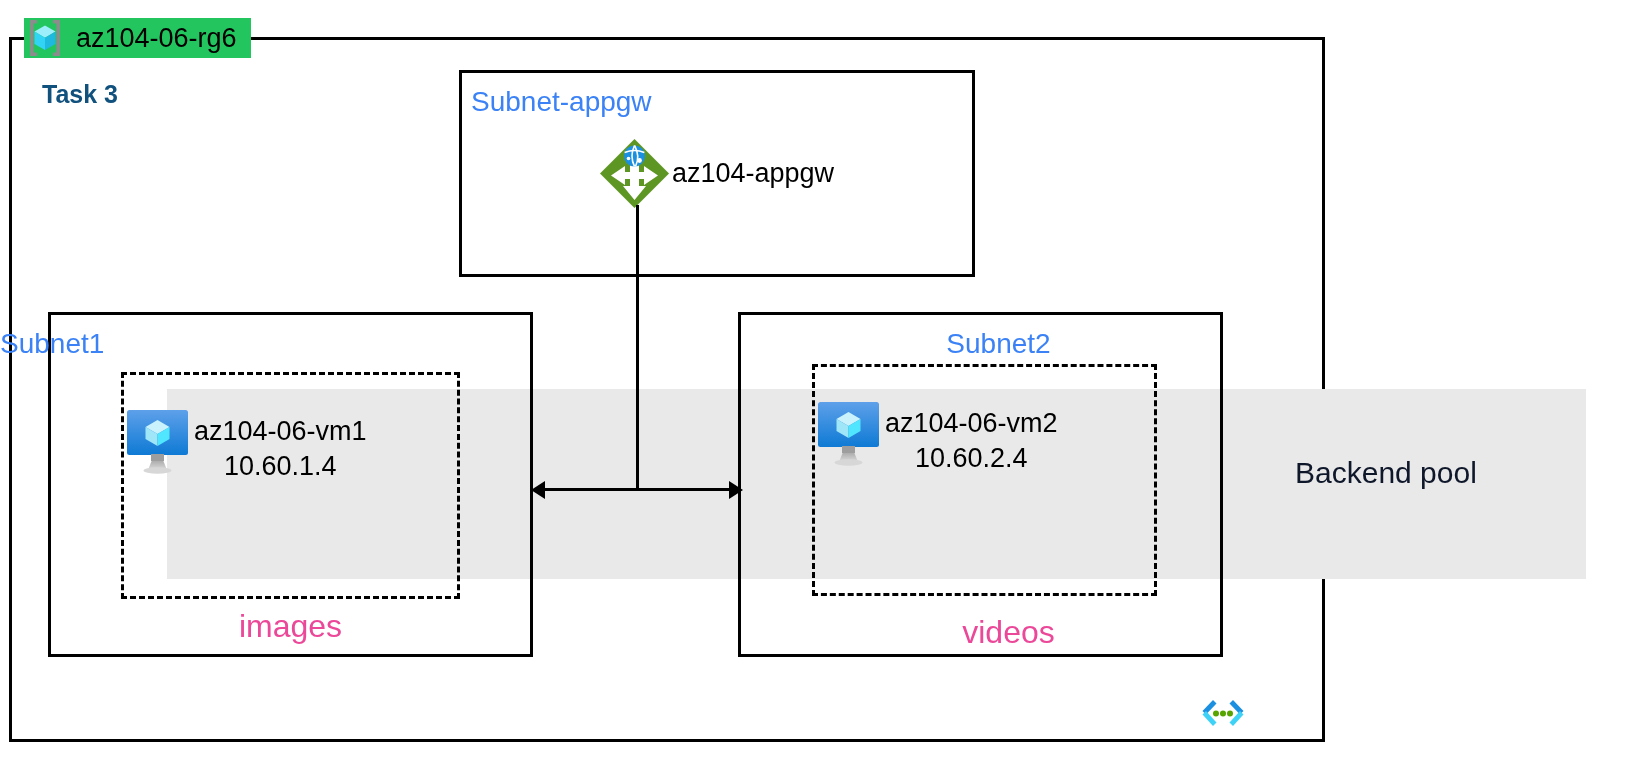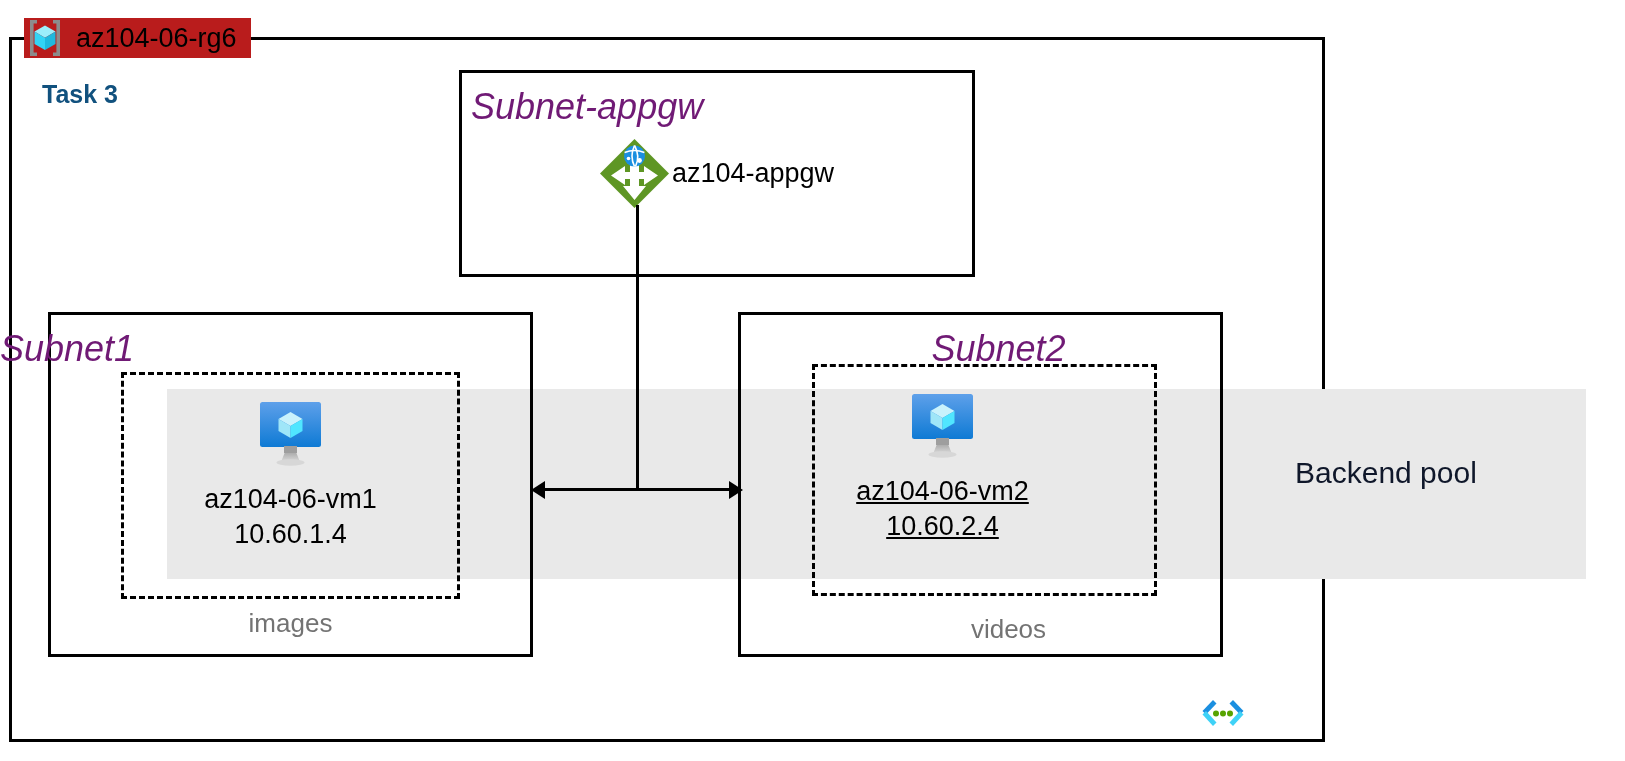--- a/index.html
+++ b/index.html
@@ -29,21 +29,21 @@
     border: 3px solid #000000;
     box-sizing: border-box;
     background: transparent;
   }
   
   .rg-title-mask {
     position: absolute;
     left: 24px;
     top: 18px;
     height: 40px;
-    background: #b91c1c;
+    background: #22c55e;
     z-index: 4;
     display: flex;
     align-items: center;
     gap: 10px;
     padding-right: 14px;
   }
   .rg-title-text {
     font-size: 27px;
     color: #000000;
     white-space: nowrap;
@@ -73,25 +73,24 @@
   
   .box {
     position: absolute;
     border: 3px solid #000000;
     box-sizing: border-box;
     background: transparent;
     z-index: 3;
   }
   .box-title {
     position: absolute;
-    font-size: 36px;
-    color: #701a75;
+    font-size: 28px;
+    color: #3b82f6;
     white-space: nowrap;
     z-index: 5;
-    font-style: italic;
   }
 
   
   #subnet-appgw-box { left: 459px; top: 70px; width: 516px; height: 207px; }
   #subnet-appgw-title { left: 471px; top: 86px; }
 
   .appgw-group {
     position: absolute;
     left: 597px;
     top: 136px;
@@ -124,45 +123,45 @@
     box-sizing: border-box;
     z-index: 6;
     background: transparent;
   }
   #vm1-dashed { left: 121px; top: 372px; width: 339px; height: 227px; }
   #vm2-dashed { left: 812px; top: 364px; width: 345px; height: 232px; }
 
   .vm-stack {
     position: absolute;
     display: flex;
-    flex-direction: column;
+    flex-direction: row;
     align-items: center;
     z-index: 7;
   }
   #vm1-stack { left: 121px; top: 400px; width: 339px; }
-  #vm2-stack { left: 770px; top: 392px; width: 345px; text-decoration: underline; }
+  #vm2-stack { left: 812px; top: 392px; width: 345px; }
 
   .vm-icon {
     width: 73px;
     height: 68px;
     position: relative;
   }
   .vm-labels {
     margin-top: 14px;
     font-size: 27px;
     line-height: 1.28;
     text-align: center;
     color: #000000;
     white-space: nowrap;
   }
 
   .subnet-footer {
     position: absolute;
-    font-size: 26px;
-    color: #737373;
+    font-size: 32px;
+    color: #ec4899;
     text-align: center;
     z-index: 6;
     white-space: nowrap;
   }
   #subnet1-footer { left: 48px; top: 608px; width: 485px; }
   #subnet2-footer { left: 738px; top: 614px; width: 485px; padding-left: 28px; }
 
   
   .backend-band {
     position: absolute;

